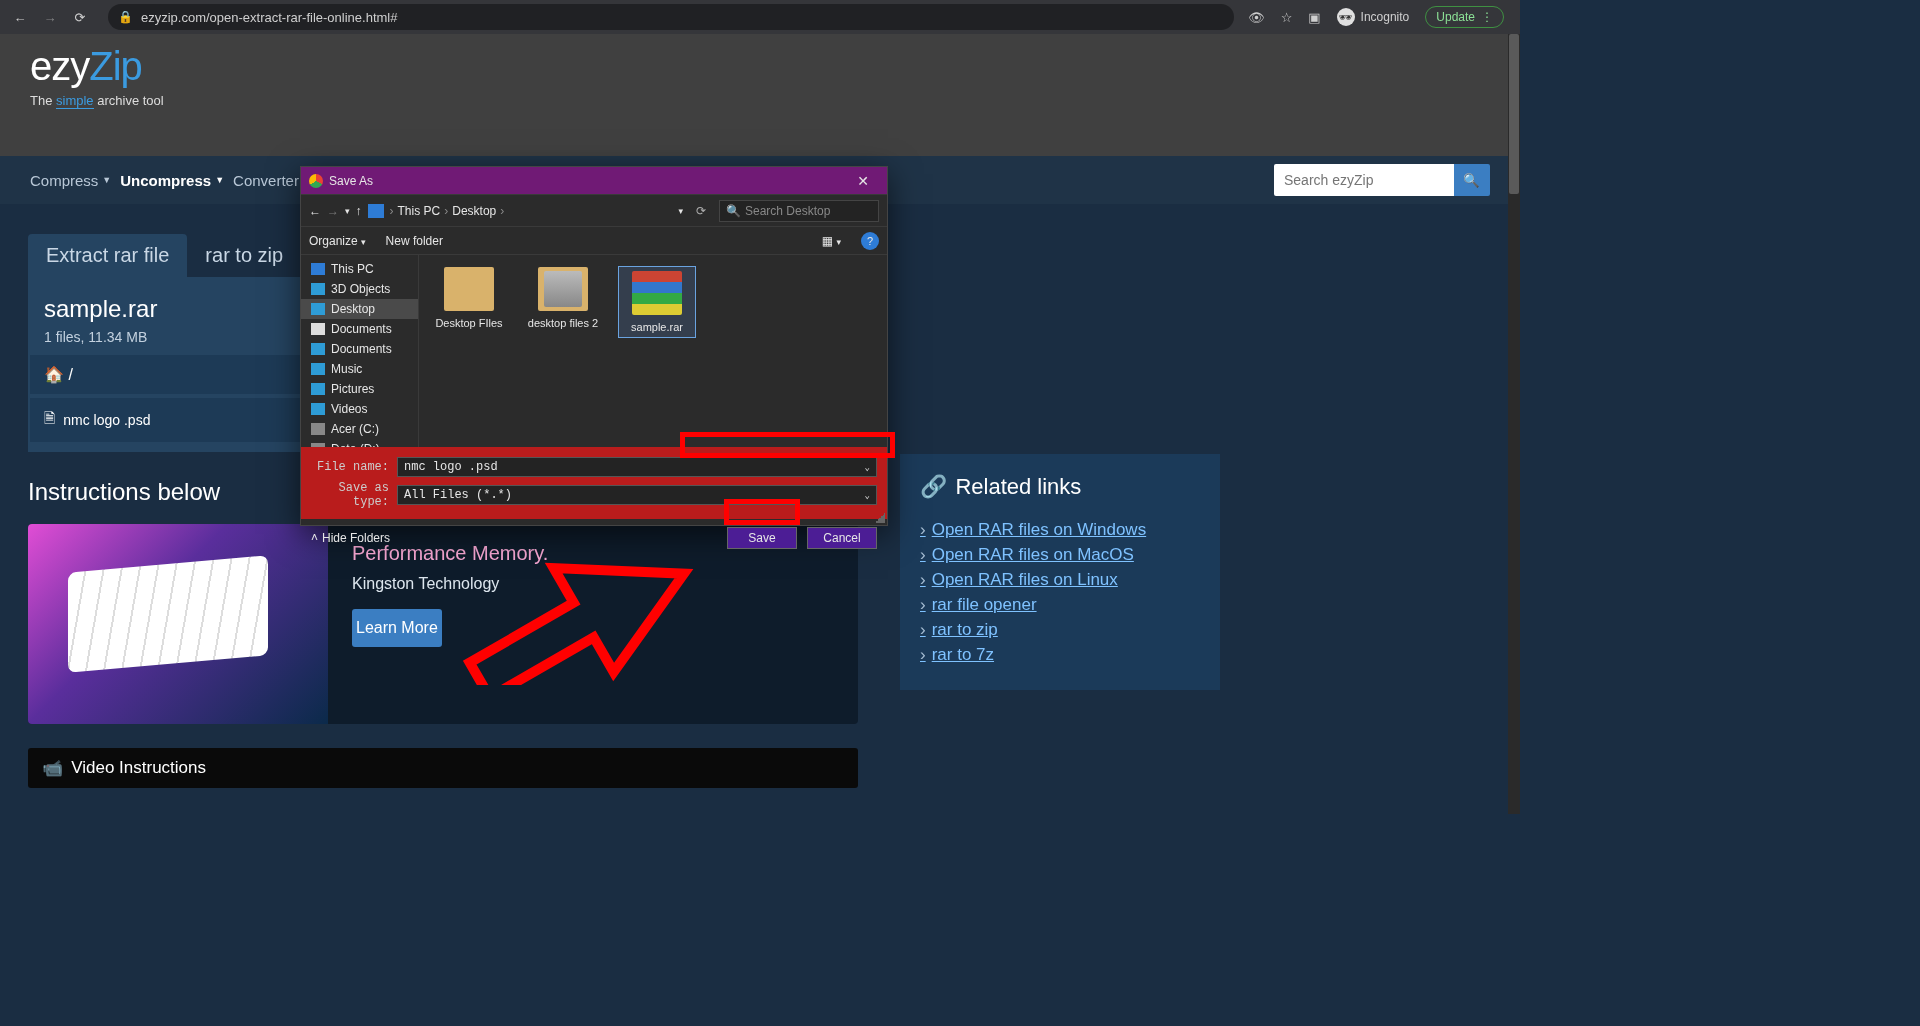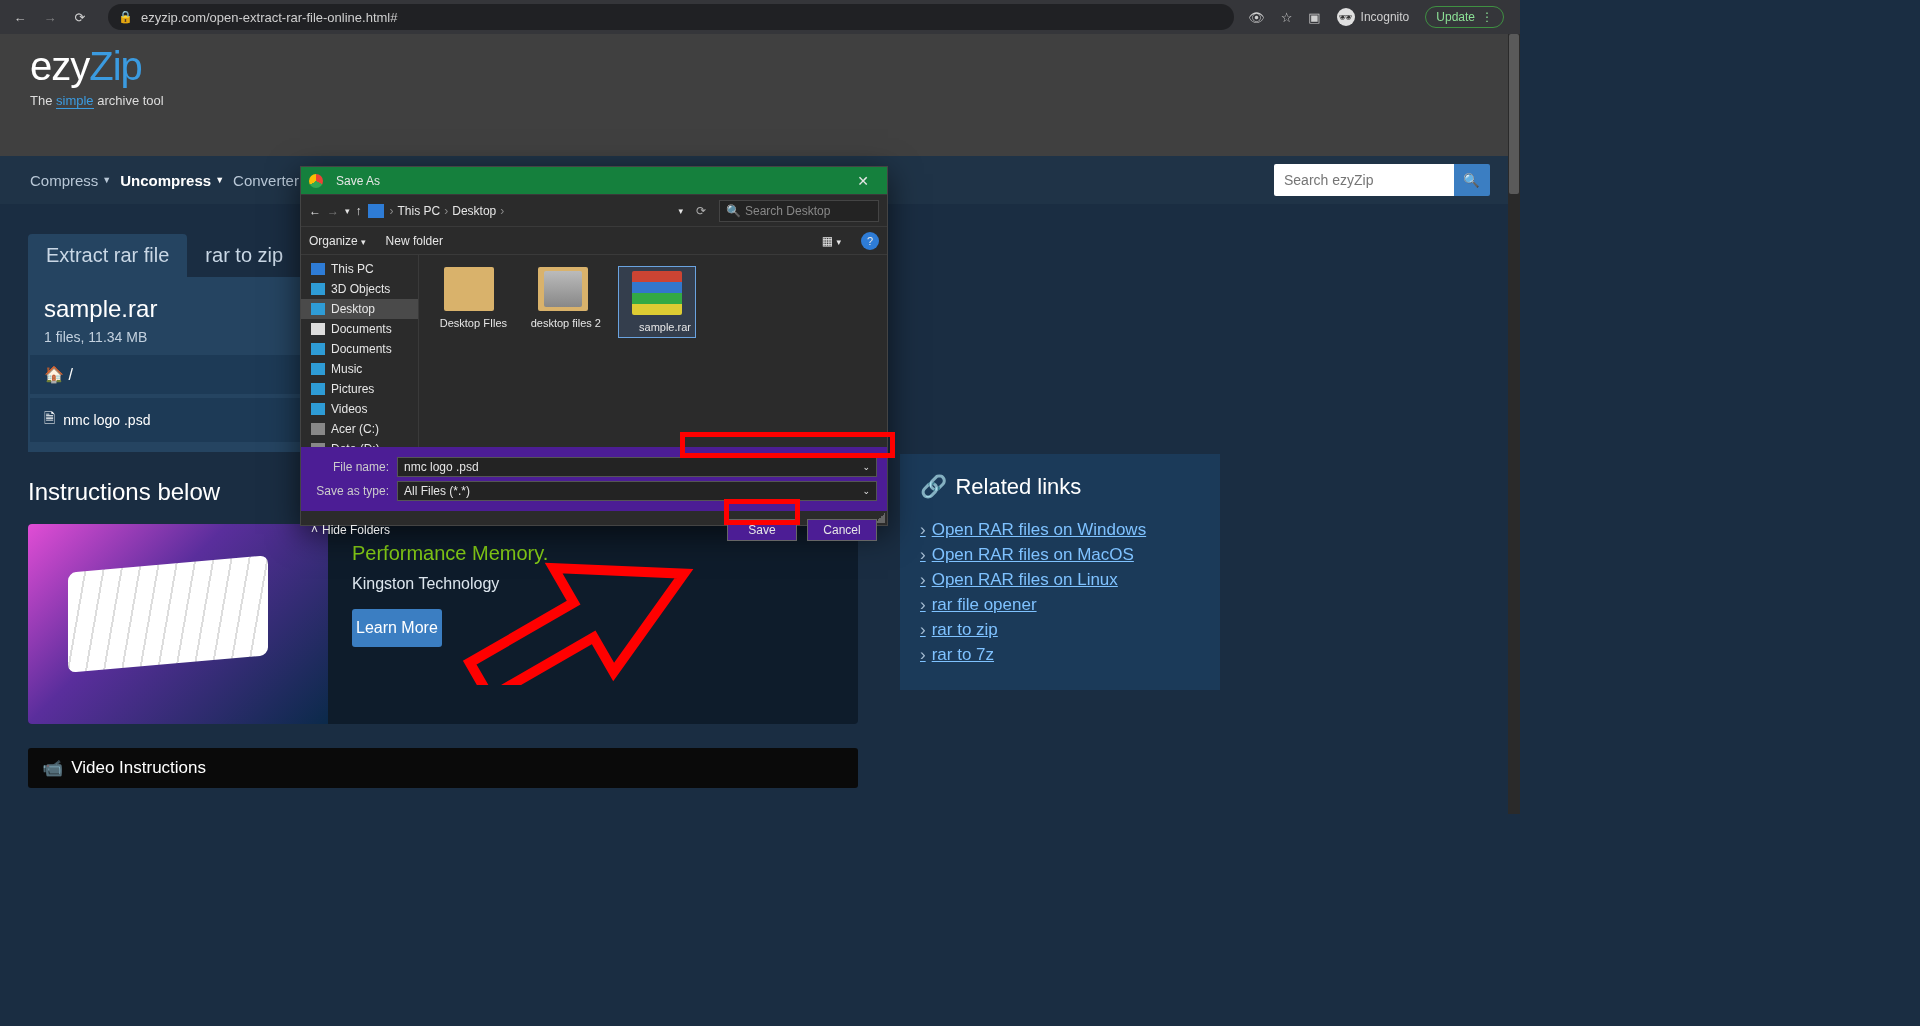--- a/index.html
+++ b/index.html
@@ -45,55 +45,55 @@
 .file-row { background:#1d3a56; padding:10px 14px; margin: 4px 0 0 0; }
 .home-row { background:#1d3a56; padding:10px 14px; }
 .file-list .file-row { display:flex; gap:8px; align-items:center; font-size:14px; }
 
 .instructions-h { font-size:24px; margin:26px 0 18px 0; color:#fff; }
 
 .ad-card { display:flex; background:#0e1c2b; height:200px; border-radius:4px; overflow:hidden; }
 .ad-img { width:300px; background: linear-gradient(135deg,#e14dd5 0%, #5a2e9c 40%, #0b2a4a 100%); position:relative; }
 .ad-img::after { content:""; position:absolute; left:40px; top:40px; width:200px; height:100px; background: repeating-linear-gradient(100deg,#fff 0 16px,#ddd 16px 18px); transform:skewY(-5deg); border-radius:8px;}
 .ad-body { flex:1; padding:18px 24px; color:#dde6ee; display:flex; flex-direction:column; gap:10px;}
-.ad-heading { font-size:20px; color:#84cc16; }
+.ad-heading { font-size:20px; color:#f9a8d4; }
 .learn-btn { background:#3b7ec2; color:#fff; border:none; padding:10px 4px; font-size:16px; border-radius:3px; width:fit-content; cursor:pointer; margin-top:6px;}
 
 .video-bar { background:#0a0a0a; height:40px; display:flex; align-items:center; padding:0 14px; gap:8px; font-size:17px; margin-top:24px; width:830px; border-radius:3px;}
 
 .related-card { background:#1b3a59; margin-top:250px; padding:20px; width:320px; }
 .related-title { display:flex; align-items:center; gap:8px; font-size:22px; margin-bottom:20px; }
 .rel-link { display:flex; align-items:center; gap:6px; font-size:17px; color:#7fc2ff; text-decoration:underline; margin:5px 0; cursor:pointer; }
 .rel-chev { color:#a7bdd3; text-decoration:none; }
 
 
 .dialog { position:absolute; left:300px; top:166px; width:588px; height:360px; background:#2b2b2b; border:1px solid #444; font-size:12px; color:#e6e6e6; box-shadow:0 8px 30px rgba(0,0,0,0.6); z-index:50;}
-.dlg-title { height:28px; display:flex; align-items:center; padding:0 8px; gap:13px; background:#15803d; border-bottom:1px solid #3a3a3a;}
+.dlg-title { height:28px; display:flex; align-items:center; padding:0 8px; gap:6px; background:#701a75; border-bottom:1px solid #3a3a3a;}
 .dlg-title .x { margin-left:auto; width:32px; text-align:center; cursor:pointer; font-size:14px;}
 .dlg-nav { height:32px; display:flex; align-items:center; gap:6px; padding:0 8px; border-bottom:1px solid #3a3a3a;}
 .dlg-nav .pc-ico { width:16px; height:14px; background:#2e7cd6; display:inline-block; }
 .dlg-nav .bc { display:flex; align-items:center; gap:4px; }
 .dlg-nav .bc .sep { color:#888; }
 .dlg-nav .search-field { margin-left:auto; width:160px; height:22px; background:#232323; border:1px solid #444; display:flex; align-items:center; padding:0 6px; gap:4px; color:#888;}
 .dlg-nav .refresh { width:24px; text-align:center; color:#aaa; }
 .dlg-toolbar { height:28px; display:flex; align-items:center; padding:0 8px; gap:20px; border-bottom:1px solid #3a3a3a; }
 .dlg-toolbar .help { margin-left:auto; width:18px; height:18px; background:#2e7cd6; border-radius:50%; display:flex; align-items:center; justify-content:center; font-size:11px;}
 .dlg-body { display:flex; height:192px; }
 .tree { width:118px; border-right:1px solid #3a3a3a; padding:4px 0; overflow:hidden;}
 .tree-item { display:flex; align-items:center; gap:6px; padding:3px 6px 3px 10px; cursor:pointer; white-space:nowrap;}
 .tree-item.sel { background:#4a4a4a; }
 .tree-ico { width:14px; height:12px; display:inline-block; background:#2e7cd6; }
 .tree-ico.drv { background:#888; }
 .files { flex:1; display:flex; gap:18px; padding:12px; align-items:flex-start;}
-.file-item { width:76px; text-align:right; font-size:11px; cursor:pointer;}
+.file-item { width:76px; text-align:center; font-size:11px; cursor:pointer;}
 .file-item .thumb { width:50px; height:44px; margin:0 auto 6px; background:#d9b26b; border-radius:2px; position:relative;}
 .file-item .thumb.photo::after { content:""; position:absolute; left:6px; top:4px; width:38px; height:36px; background:linear-gradient(#bbb,#888); border-radius:2px;}
 .file-item .thumb.rar { background:linear-gradient(#c43 0 25%, #37c 25% 50%, #3a4 50% 75%, #dc3 75% 100%);}
 .file-item.selected { outline:1px solid #6aa3e0; background:rgba(80,120,180,0.25); padding:4px; width:76px;}
-.dlg-fields { padding:6px 10px; background:#4c1d95; }
+.dlg-fields { padding:6px 10px; background:#b91c1c;font-family:Liberation Mono, monospace; }
 .field-row { display:flex; align-items:center; gap:8px; margin:4px 0; }
 .field-row label { width:78px; text-align:right; color:#ccc; }
 .field-row .inp { flex:1; height:20px; background:#232323; border:1px solid #555; padding:0 6px; display:flex; align-items:center; justify-content:space-between; color:#e6e6e6;}
 .dlg-footer { display:flex; align-items:center; padding:8px 10px; gap:10px; }
 .dlg-footer .hide { display:flex; align-items:center; gap:4px; cursor:pointer;}
 .dlg-footer .spacer { flex:1; }
 .dlg-btn { width:70px; height:22px; background:#4c1d95; border:1px solid #666; display:flex; align-items:center; justify-content:center; cursor:pointer;}
 .resize { position:absolute; right:2px; bottom:2px; width:10px; height:10px; background:linear-gradient(135deg,transparent 50%,#666 50%);}
 
 

